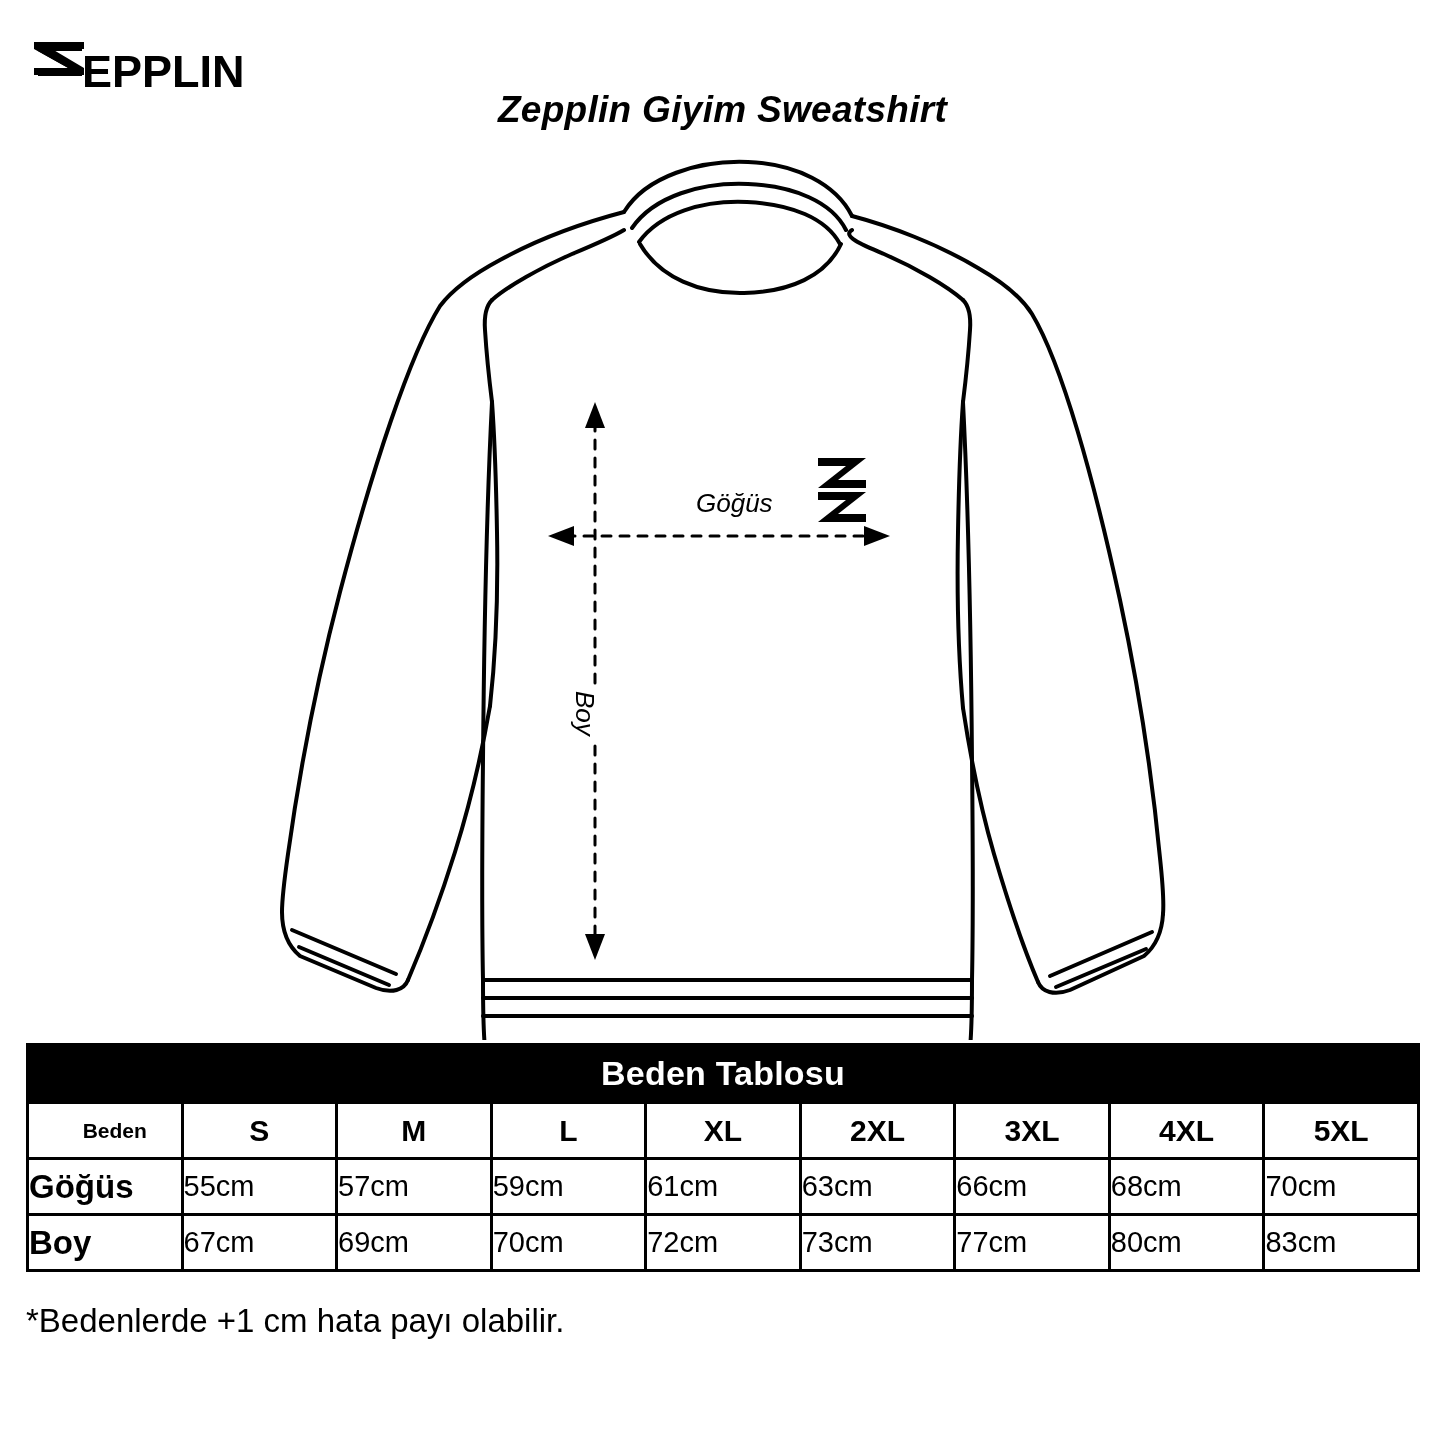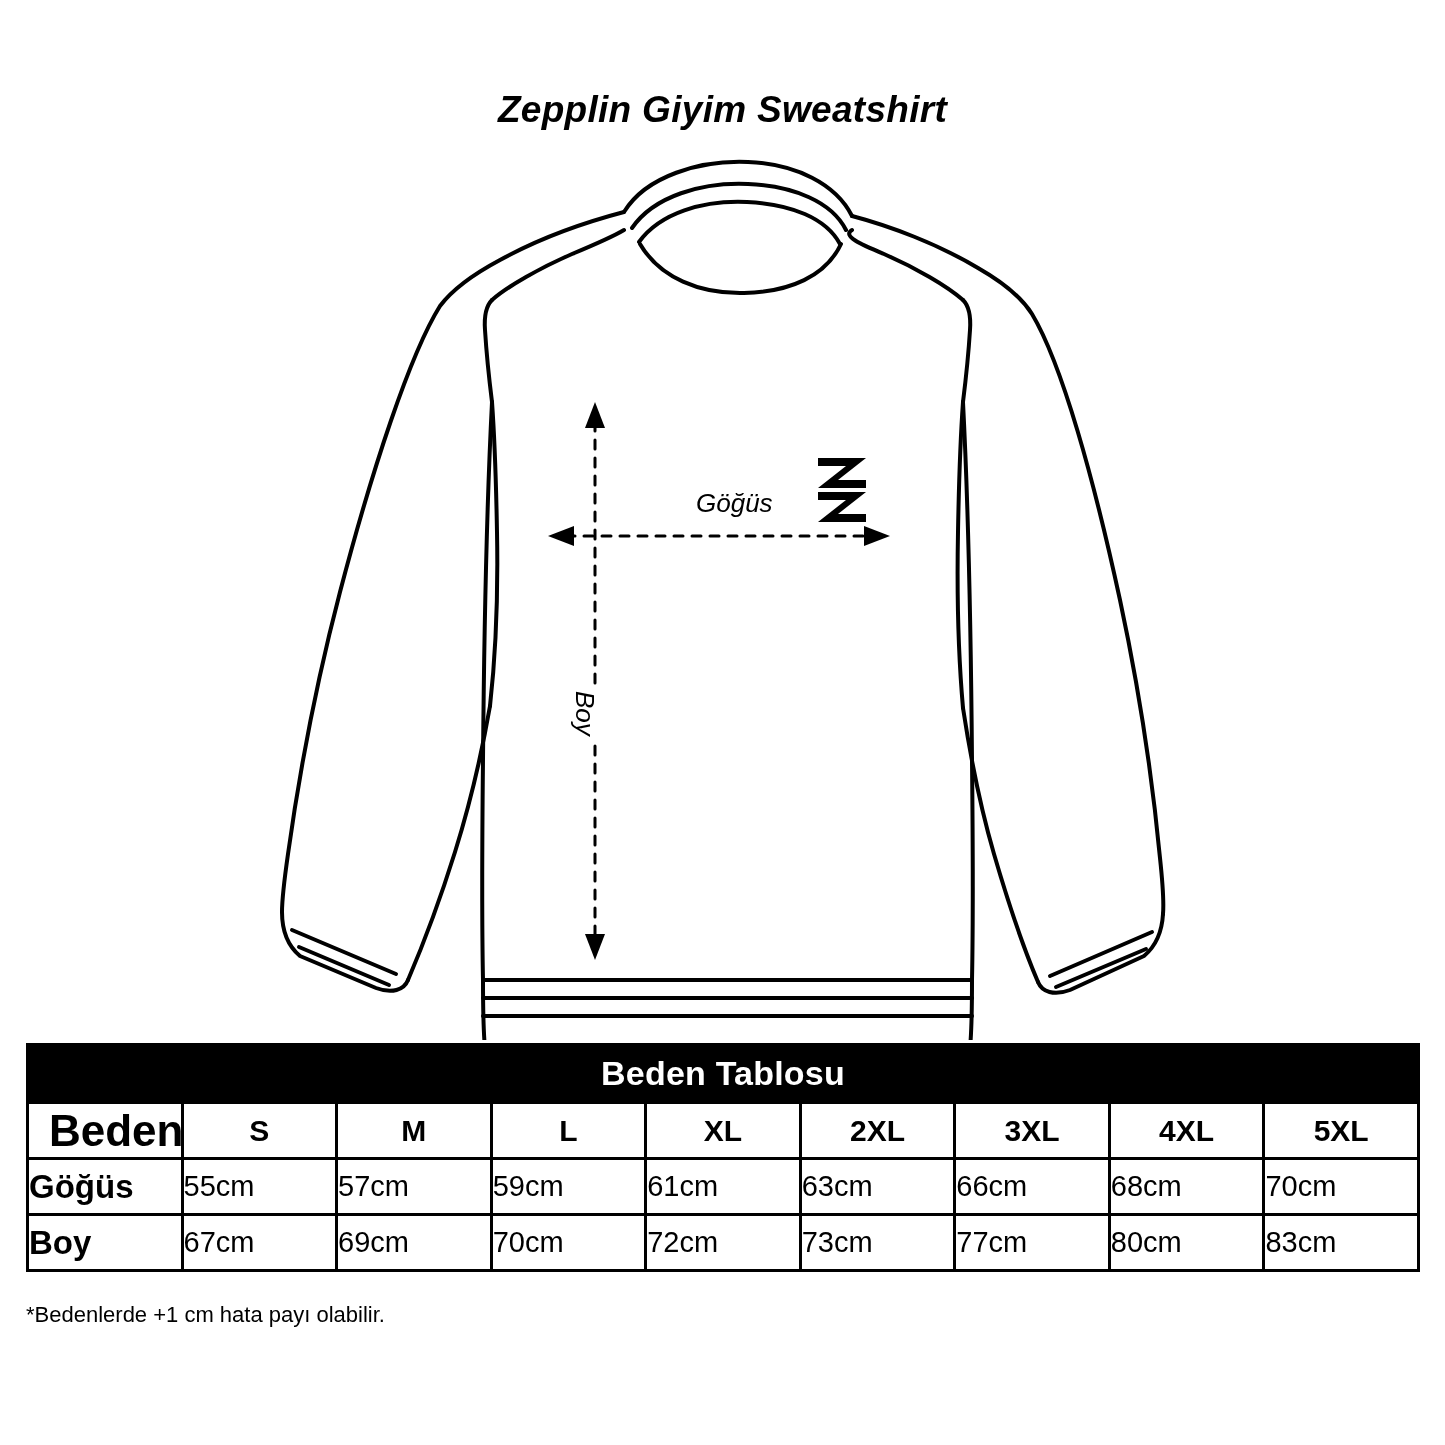--- a/index.html
+++ b/index.html
@@ -109,52 +109,61 @@
     letter-spacing: 0.2px;
     margin-top: 12px;
   }
   .hdr-cell {
     height: 56px;
     text-align: center;
     font-size: 30px;
     font-weight: 700;
   }
   .hdr-cell.first {
-    text-align: right;
+    text-align: center;
     padding-left: 20px;
-    font-size: 44px;
+    font-size: 21px;
   }
   .row-label {
     text-align: left;
     padding-left: 20px;
     font-size: 33px;
     font-weight: 700;
     height: 56px;
   }
   .val-cell {
     text-align: left;
     padding-left: 14px;
     font-size: 29px;
     font-weight: 400;
     height: 56px;
     margin-top: 43px;
   }
   .footnote {
     position: absolute;
     left: 26px;
     top: 1302px;
-    font-size: 22px;
+    font-size: 33px;
     font-weight: 400;
   }
 </style>
 </head>
 <body>
 
 <div class="header">
 
+  <div class="brand-logo">
+    <svg class="z-mark" viewBox="0 0 54 58">
+      <path d="M4 3 H50 L50 9 L18 9 L50 28 L50 34 L6 34 L6 28 L40 28 L6 9 Z" fill="#000"></path>
+      <path d="M4 38 H50 L50 44 L18 44 L50 53 L50 56 L4 56 L4 50 L38 50 L4 44 Z" fill="#000" opacity="0"></path>
+      <path d="M2 0 L52 0 L52 7 L20 7 L52 26 L52 33 L2 33 L2 26 L36 26 L2 7 Z" fill="#000"></path>
+      <path d="M2 35 L52 35 L52 41 L20 41 L52 51 L52 58 L2 58 L2 52 L36 52 L2 41 Z" fill="#000" opacity="0"></path>
+    </svg>
+    <span class="brand-text">EPPLIN</span>
+  </div>
 
   <div class="doc-title">
     <span class="t-light">Zepplin Giyim </span><span class="t-bold">Sweatshirt</span>
   </div>
 </div>
 
 <div class="illustration">
   <svg width="1445" height="900" viewBox="0 0 1445 900">
     <g fill="none" stroke="#000" stroke-width="4" stroke-linejoin="round" stroke-linecap="round">
 

